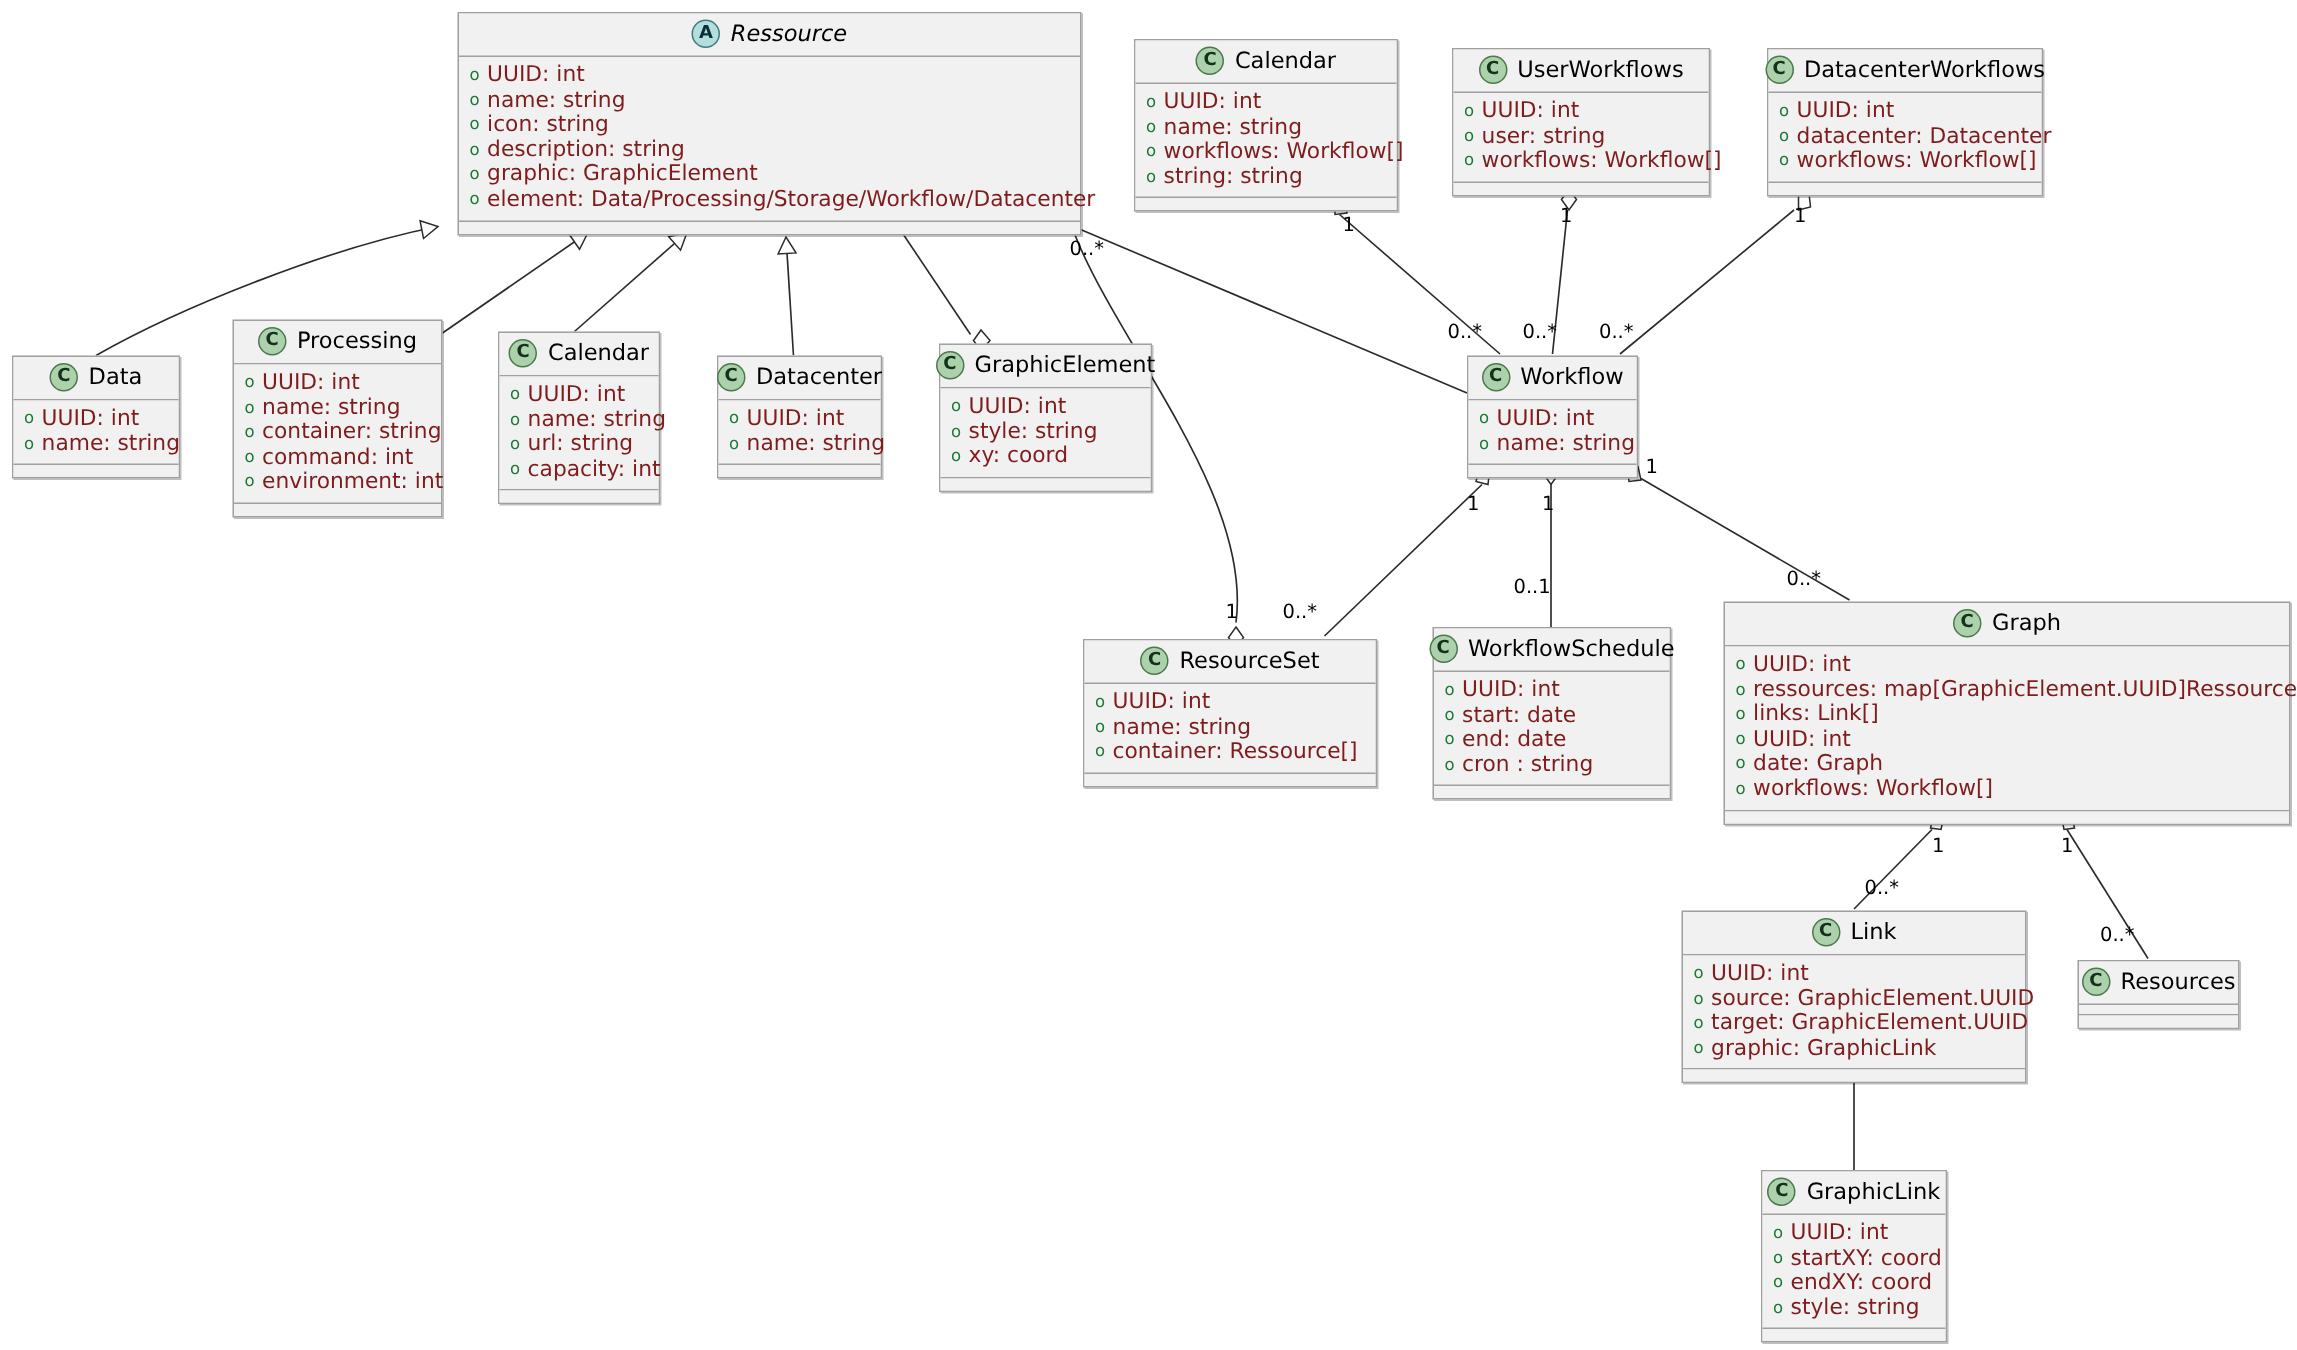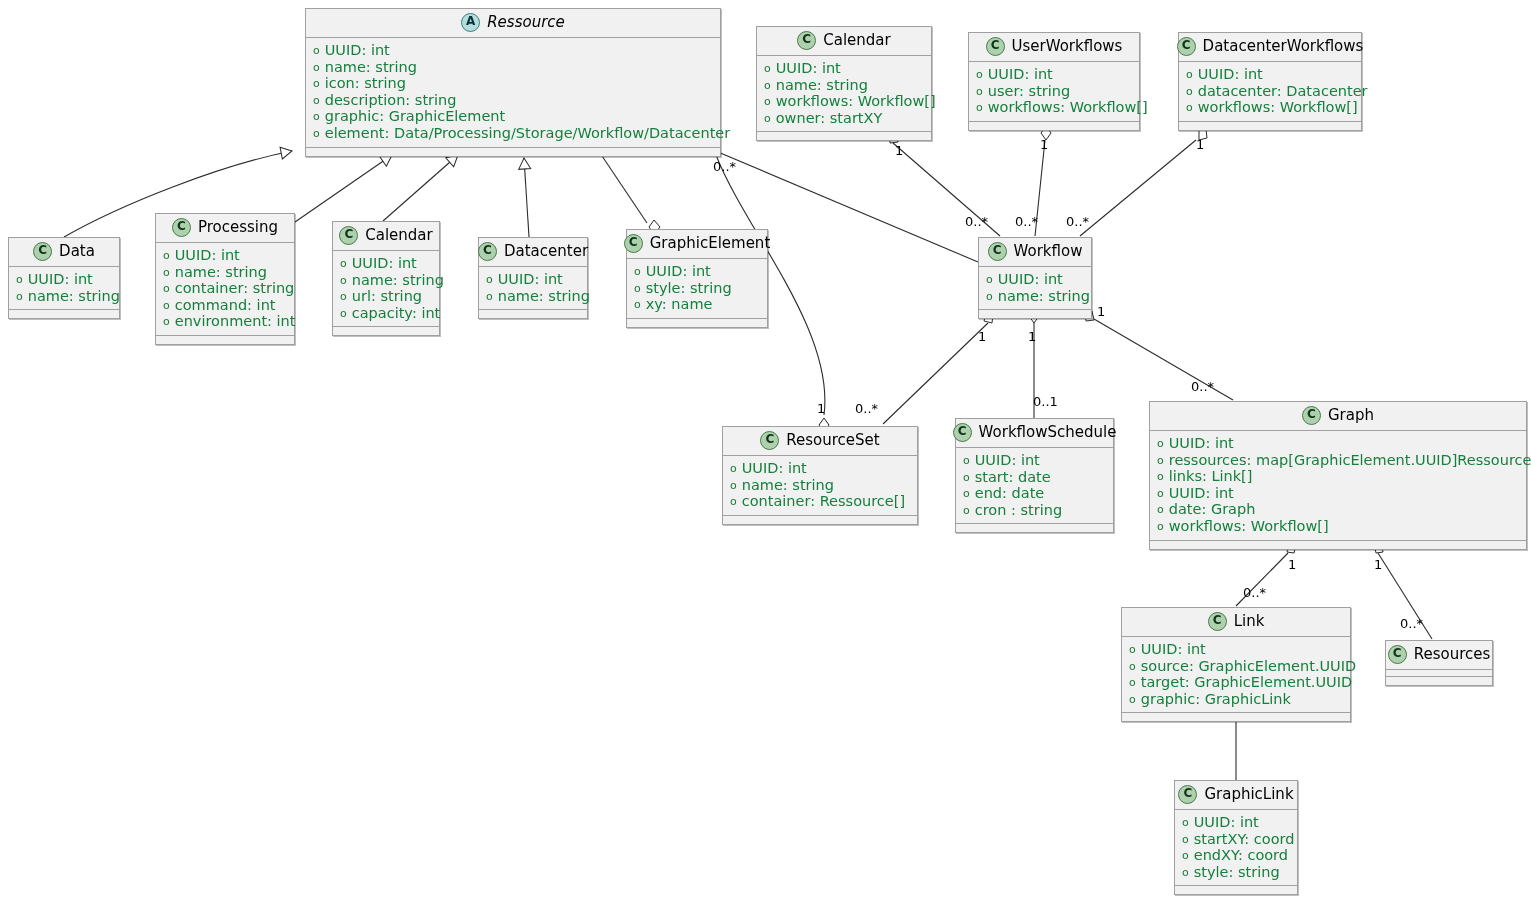--- a/index.html
+++ b/index.html
@@ -84,21 +84,21 @@
     line-height: 16.6px;
     white-space: nowrap;
   }
   .attr-vis {
     color: #1a7a35;
     font-size: 11px;
     line-height: 11px;
     position: relative;
     top: -1px;
   }
-  .attr-text { color: #15803d; }
+  .attr-text { color: #7f1d1d; }
   .cls-footer {
     height: 8px;
     background: #f1f1f1;
   }
   .mult-label {
     position: absolute;
     font-size: 13px;
     line-height: 13px;
     color: #000;
     background: transparent;
@@ -204,21 +204,21 @@
         <div class="attr">
           <span class="attr-vis">o</span>
           <span class="attr-text">name: string</span>
         </div>
         <div class="attr">
           <span class="attr-vis">o</span>
           <span class="attr-text">workflows: Workflow[]</span>
         </div>
         <div class="attr">
           <span class="attr-vis">o</span>
-          <span class="attr-text">owner: startXY</span>
+          <span class="attr-text">string: string</span>
         </div>
       </div>
       <div class="cls-footer"></div>
     </div>
     <div class="uml-class" style="left: 968px; top: 32px; width: 172px;">
       <div class="cls-header">
         <span class="cls-icon">C</span>
         <span class="cls-title">UserWorkflows</span>
       </div>
       <div class="cls-attrs">
@@ -355,21 +355,21 @@
         <div class="attr">
           <span class="attr-vis">o</span>
           <span class="attr-text">UUID: int</span>
         </div>
         <div class="attr">
           <span class="attr-vis">o</span>
           <span class="attr-text">style: string</span>
         </div>
         <div class="attr">
           <span class="attr-vis">o</span>
-          <span class="attr-text">xy: name</span>
+          <span class="attr-text">xy: coord</span>
         </div>
       </div>
       <div class="cls-footer"></div>
     </div>
     <div class="uml-class" style="left: 978px; top: 237px; width: 114px;">
       <div class="cls-header">
         <span class="cls-icon">C</span>
         <span class="cls-title">Workflow</span>
       </div>
       <div class="cls-attrs">
@@ -525,20 +525,20 @@
     <div class="mult-label" style="left: 817px; top: 402px;">1</div>
     <div class="mult-label" style="left: 855px; top: 402px;">0..*</div>
     <div class="mult-label" style="left: 895px; top: 144px;">1</div>
     <div class="mult-label" style="left: 965px; top: 215px;">0..*</div>
     <div class="mult-label" style="left: 1040px; top: 138px;">1</div>
     <div class="mult-label" style="left: 1015px; top: 215px;">0..*</div>
     <div class="mult-label" style="left: 1196px; top: 138px;">1</div>
     <div class="mult-label" style="left: 1066px; top: 215px;">0..*</div>
     <div class="mult-label" style="left: 978px; top: 330px;">1</div>
     <div class="mult-label" style="left: 1028px; top: 330px;">1</div>
-    <div class="mult-label" style="left: 1009px; top: 395px; margin-left: 24px;">0..1</div>
+    <div class="mult-label" style="left: 1009px; top: 385px;">0..1</div>
     <div class="mult-label" style="left: 1097px; top: 305px;">1</div>
     <div class="mult-label" style="left: 1191px; top: 380px;">0..*</div>
     <div class="mult-label" style="left: 1288px; top: 558px;">1</div>
     <div class="mult-label" style="left: 1243px; top: 586px;">0..*</div>
     <div class="mult-label" style="left: 1374px; top: 558px;">1</div>
     <div class="mult-label" style="left: 1400px; top: 617px;">0..*</div>
   </div>
 
 </body></html>

